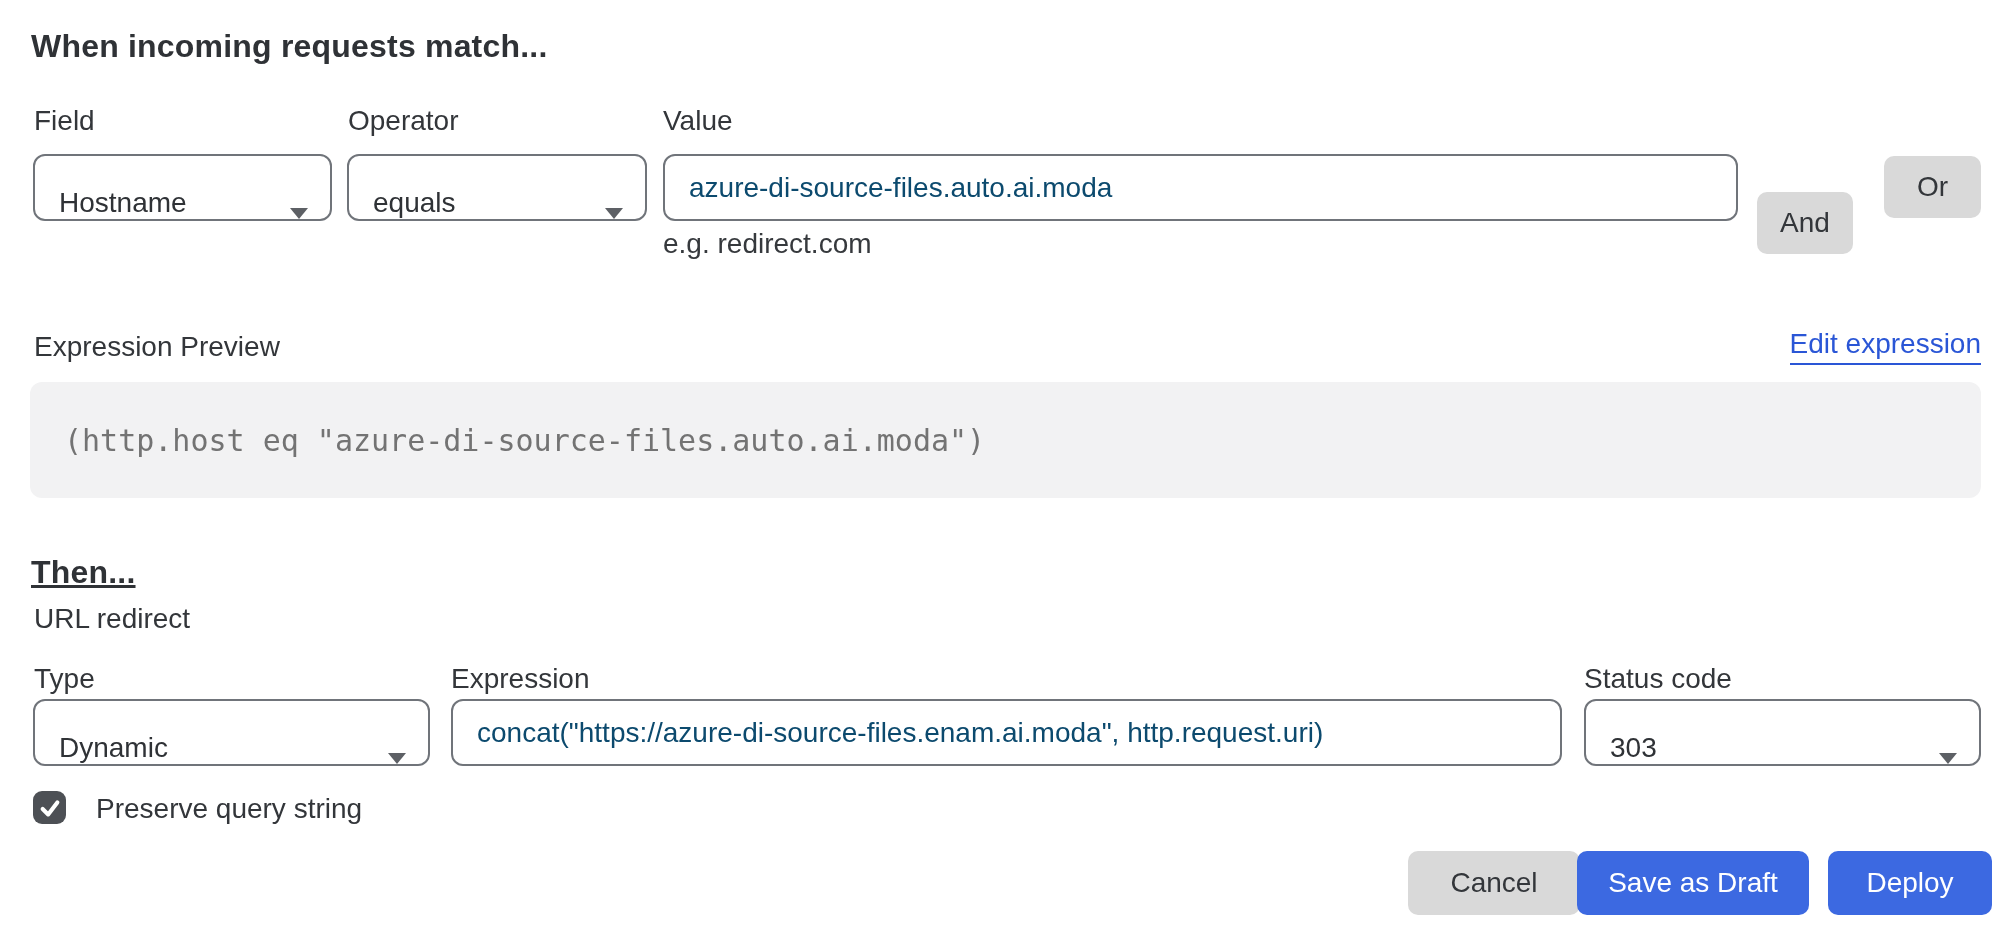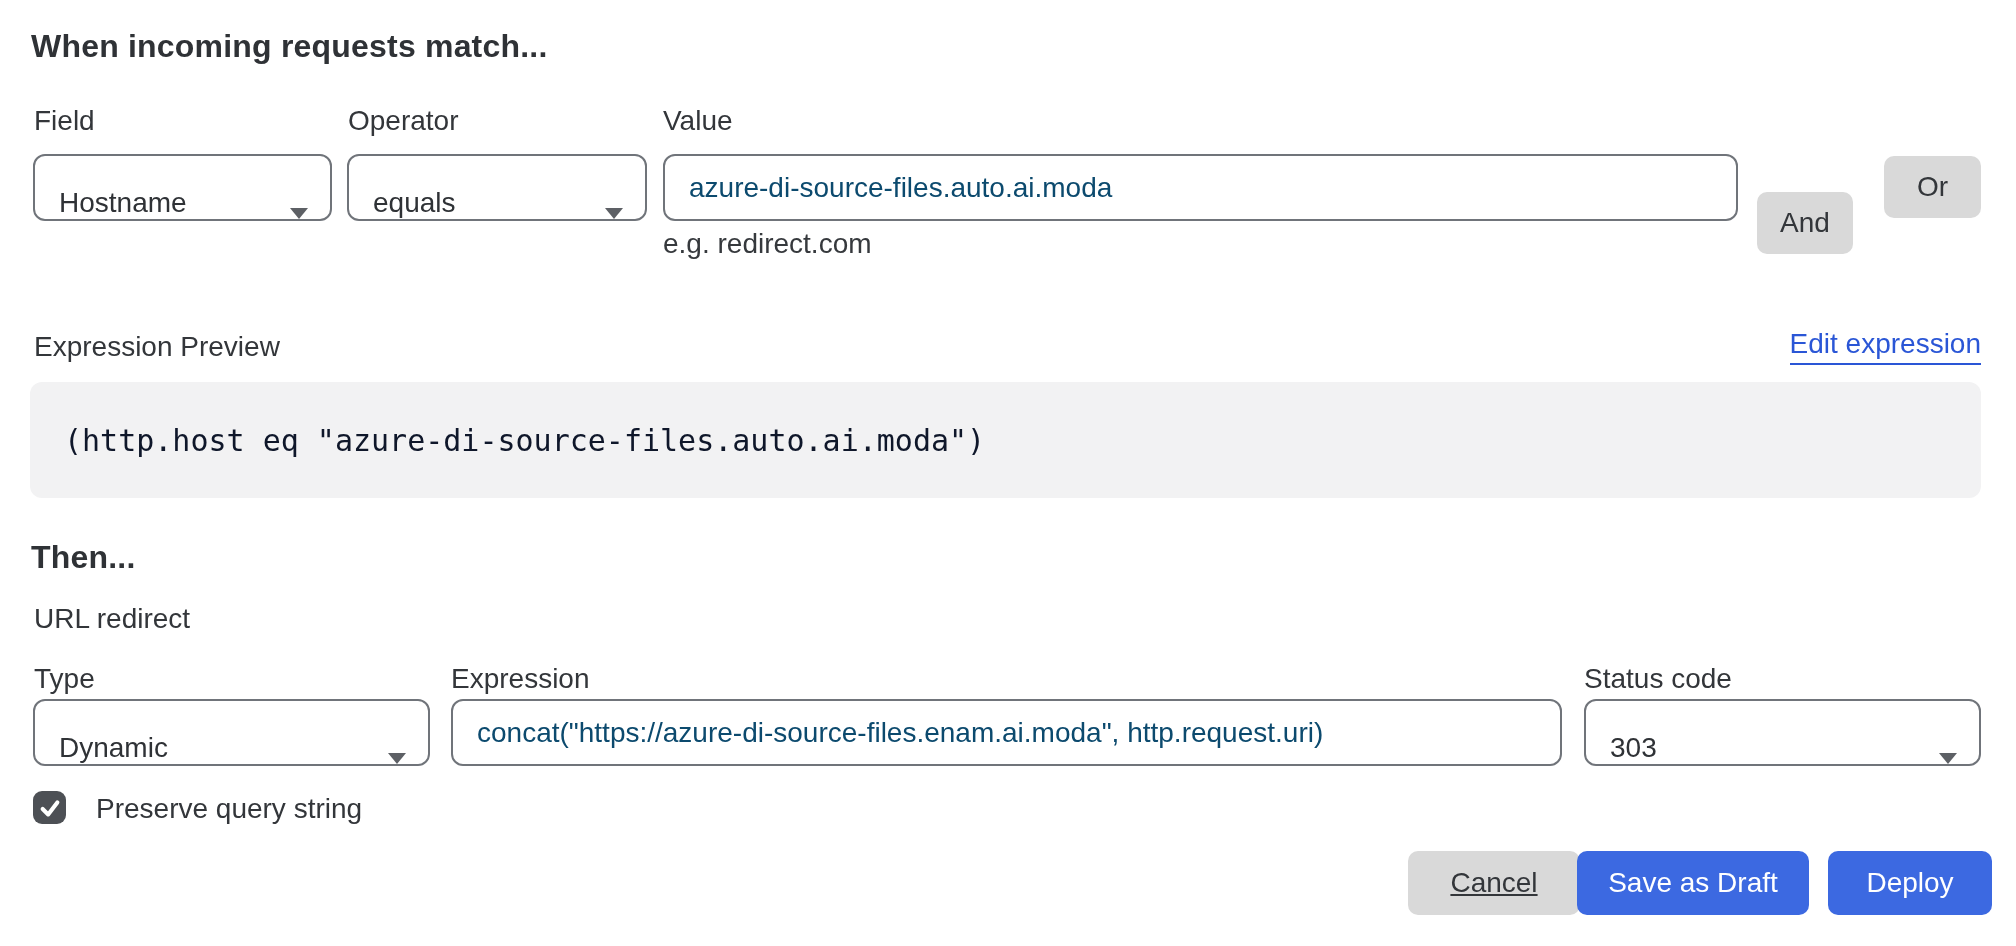--- a/index.html
+++ b/index.html
@@ -33,21 +33,21 @@
   .btn-blue{background:#3c69e1;color:#ffffff;}
   .link{
     font-size:28px;color:#2a56d6;text-decoration:none;border-bottom:2px solid #2a56d6;
     padding-bottom:3px;cursor:pointer;
   }
   .codeblock{
     box-sizing:border-box;background:#f2f2f3;border-radius:12px;display:flex;align-items:center;
     padding:0 34px;
   }
   .code{
-    font-family:"DejaVu Sans Mono","Liberation Mono",monospace;font-size:30px;color:#0f172a;
+    font-family:"DejaVu Sans Mono","Liberation Mono",monospace;font-size:30px;color:#737373;
     white-space:pre;
   }
   .checkbox{
     box-sizing:border-box;width:33px;height:33px;border-radius:9px;background:#4d5055;
     display:flex;align-items:center;justify-content:center;cursor:pointer;
   }
   .checkbox svg{display:none;}
   .checkbox.checked svg{display:block;}
 </style>
 </head>
@@ -81,21 +81,21 @@
   <div class="abs helper" style="left:663px;top:228px;">e.g. redirect.com</div>
 
   <div class="abs lbl" style="left:34px;top:330px;">Expression Preview</div>
 
   <a class="abs link" style="right:35px;top:328px;">Edit expression</a>
 
   <div class="abs codeblock" style="left:30px;top:382px;width:1951px;height:116px;">
     <span class="code">(http.host eq "azure-di-source-files.auto.ai.moda")</span>
   </div>
 
-  <div class="abs h-title" style="left:31px;top:539px;">Then...</div>
+  <div class="abs h-title" style="left:31px;top:554px;text-decoration:underline;">Then...</div>
 
   <div class="abs lbl" style="left:34px;top:602px;">URL redirect</div>
 
   <div class="abs lbl" style="left:34px;top:662px;">Type</div>
   <div class="abs lbl" style="left:451px;top:662px;">Expression</div>
   <div class="abs lbl" style="left:1584px;top:662px;">Status code</div>
 
   <div class="abs box select" style="left:33px;top:699px;width:397px;">
     <span>Dynamic</span>
     <span class="caret"></span>
@@ -110,17 +110,17 @@
     <span class="caret"></span>
   </div>
 
   <div class="abs checkbox checked" style="left:33px;top:791px;">
     <svg width="22" height="22" viewBox="0 0 24 24">
       <polyline points="4,13 10,19 20,6" fill="none" stroke="#ffffff" stroke-width="4.5" stroke-linecap="round" stroke-linejoin="round"></polyline>
     </svg>
   </div>
   <div class="abs lbl" style="left:96px;top:792px;">Preserve query string</div>
 
-  <button class="abs btn btn-gray" style="left:1408px;top:851px;width:172px;height:64px;text-decoration:underline;">Cancel</button>
+  <button class="abs btn btn-gray" style="left:1408px;top:851px;width:172px;height:64px;">Cancel</button>
   <button class="abs btn btn-blue" style="left:1577px;top:851px;width:232px;height:64px;">Save as Draft</button>
   <button class="abs btn btn-blue" style="left:1828px;top:851px;width:164px;height:64px;text-align:center;">Deploy</button>
 
 </div>
 
 </body></html>

